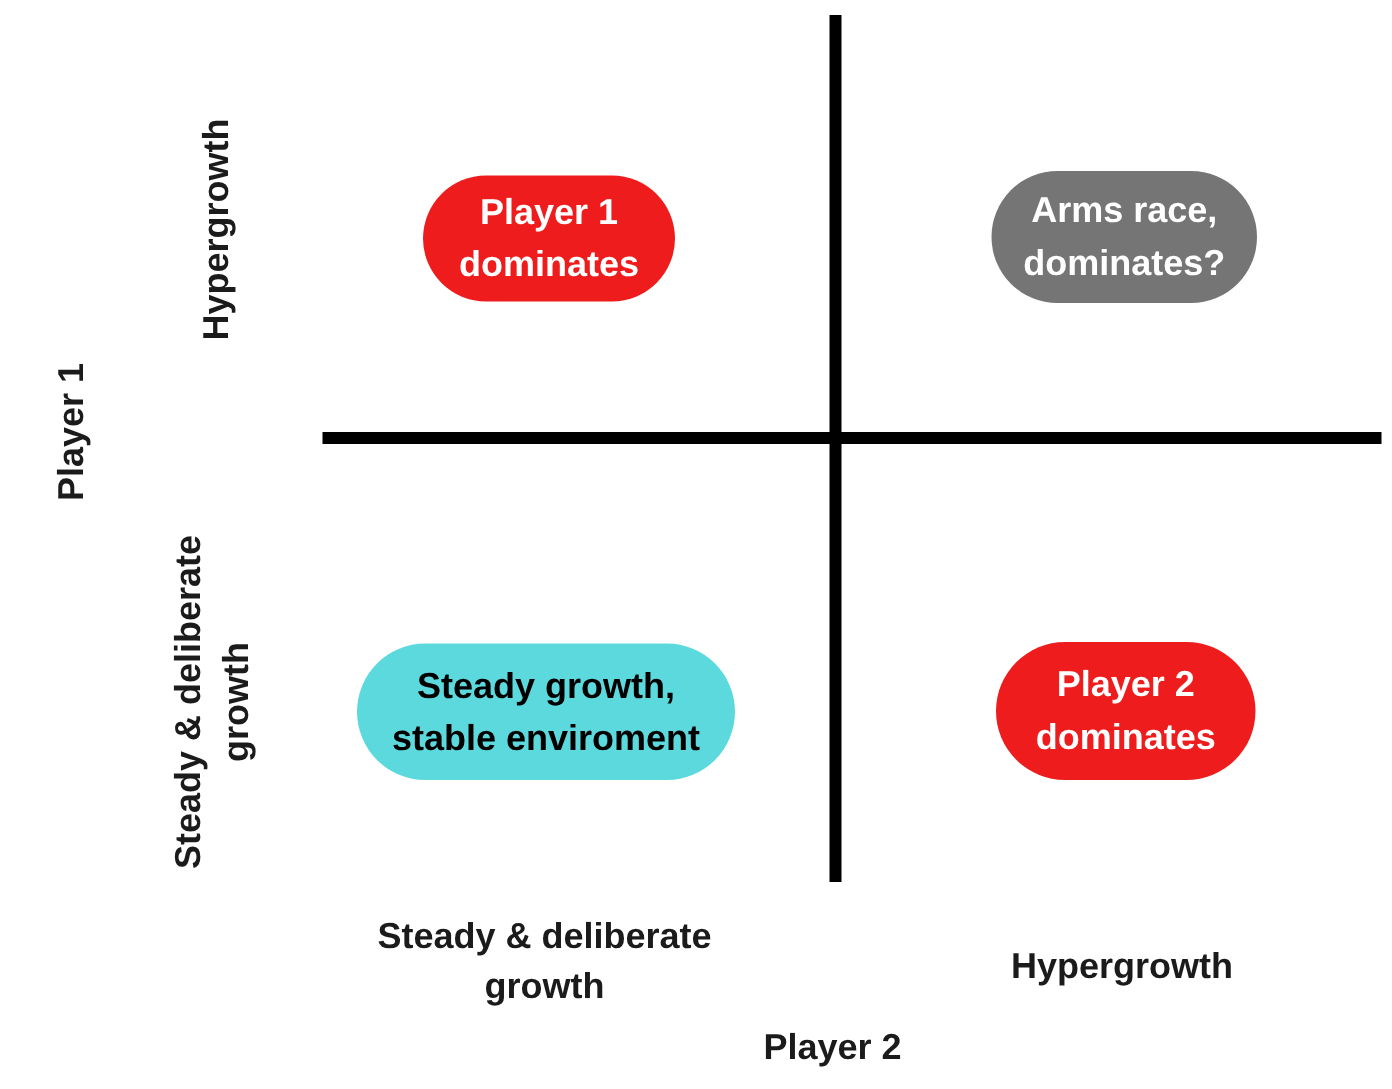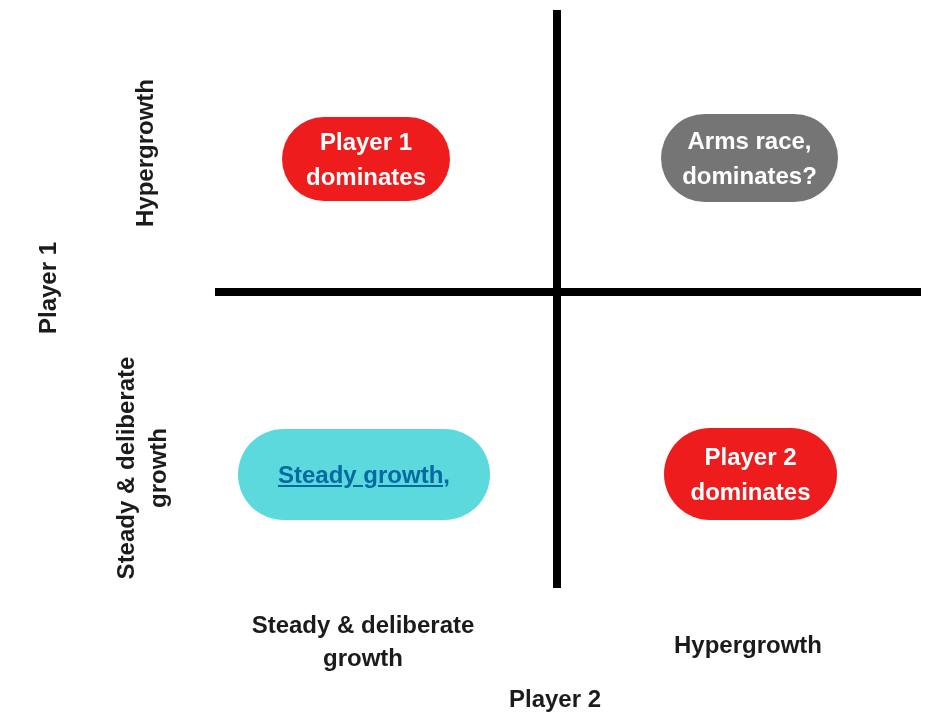--- a/index.html
+++ b/index.html
@@ -64,22 +64,23 @@
   <div class="pill pill-tl" style="background-color: rgb(238, 28, 28); color: rgb(255, 255, 255);">
     <span>Player 1</span>
     <span>dominates</span>
   </div>
 
   <div class="pill pill-tr" style="background-color: rgb(117, 117, 117); color: rgb(255, 255, 255);">
     <span>Arms race,</span>
     <span>dominates?</span>
   </div>
 
-  <div class="pill pill-bl" style="background-color: rgb(92, 217, 221); color: #0369a1; text-decoration: underline;">
+  <div class="pill pill-bl" style="background-color: rgb(92, 217, 221); color: #000000;">
     <span>Steady growth,</span>
+    <span>stable enviroment</span>
   </div>
 
   <div class="pill pill-br" style="background-color: rgb(238, 28, 28); color: rgb(255, 255, 255);">
     <span>Player 2</span>
     <span>dominates</span>
   </div>
 
   <div class="rot-label y-axis-title">Player 1</div>
 
   <div class="rot-label y-top-label">Hypergrowth</div>

